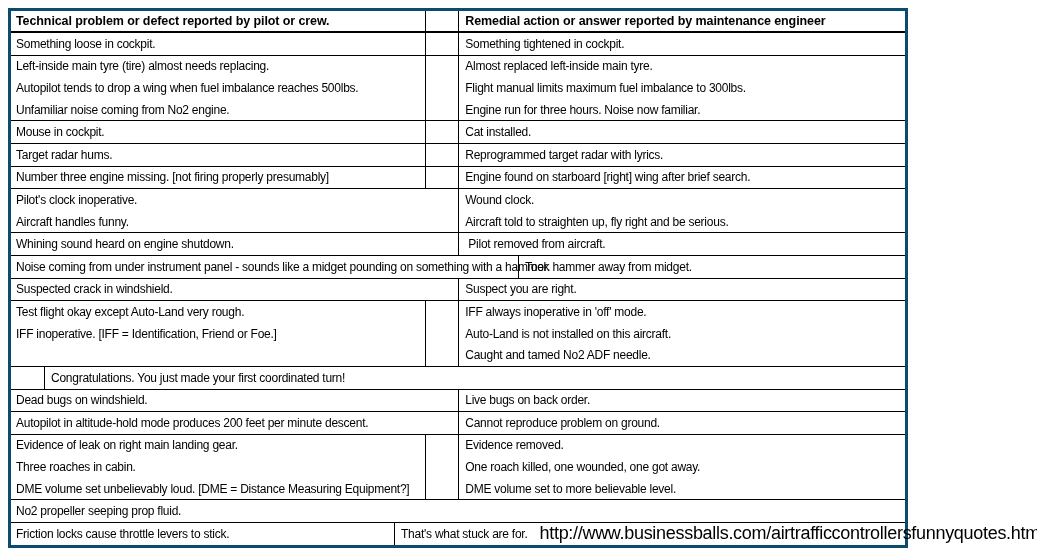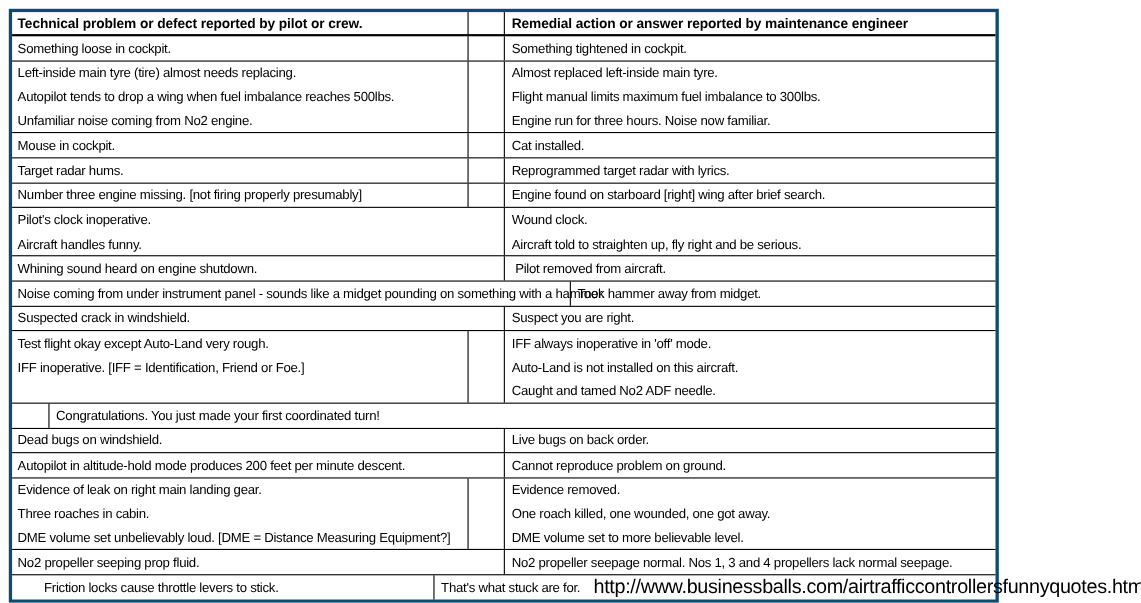--- a/index.html
+++ b/index.html
@@ -6,21 +6,21 @@
   body{
     width:1037px;height:548px;position:relative;overflow:hidden;
     font-family:"Liberation Sans",sans-serif;font-size:12px;color:#000;
   }
   .table{
     position:absolute;left:8px;top:8px;width:900px;
     border:3px solid #0c4a6e;box-sizing:border-box;background:#fff;
   }
   .trow{display:flex;border-bottom:1px solid #000;}
   .trow.header{border-bottom:2px solid #000;font-weight:bold;font-size:12.5px;}
-  .trow.last{border-bottom:none;margin-left:24px;}
+  .trow.last{border-bottom:none;}
   .cell{box-sizing:border-box;}
   .cell.left{width:474px;padding-left:5px;overflow:visible;}
   .spacer{width:33px;box-sizing:border-box;flex:none;}
   .spacer.bordered{border-left:1px solid #000;}
   .cell.right{width:511px;border-left:1px solid #000;padding-left:6px;}
   .tline{
     height:21.6px;display:flex;align-items:center;
     white-space:pre;letter-spacing:-0.25px;
   }
   .header .tline{height:20px;letter-spacing:-0.1px;}
@@ -191,23 +191,20 @@
       <div class="tline">One roach killed, one wounded, one got away.</div>
       <div class="tline">DME volume set to more believable level.</div>
     </div>
   </div>
 
   <div class="trow">
     <div class="cell left">
       <div class="tline">No2 propeller seeping prop fluid.</div>
     </div>
     <div class="spacer"></div>
-    <div class="cell right">
-      <div class="tline">No2 propeller seepage normal. Nos 1, 3 and 4 propellers lack normal seepage.</div>
-    </div>
   </div>
 
   <div class="trow last">
     <div class="cell left">
       <div class="tline">Friction locks cause throttle levers to stick.</div>
     </div>
     <div class="spacer"></div>
     <div class="cell right">
       <div class="tline"><span>That's what stuck are for.</span><span class="url">http://www.businessballs.com/airtrafficcontrollersfunnyquotes.htm</span></div>
     </div>

